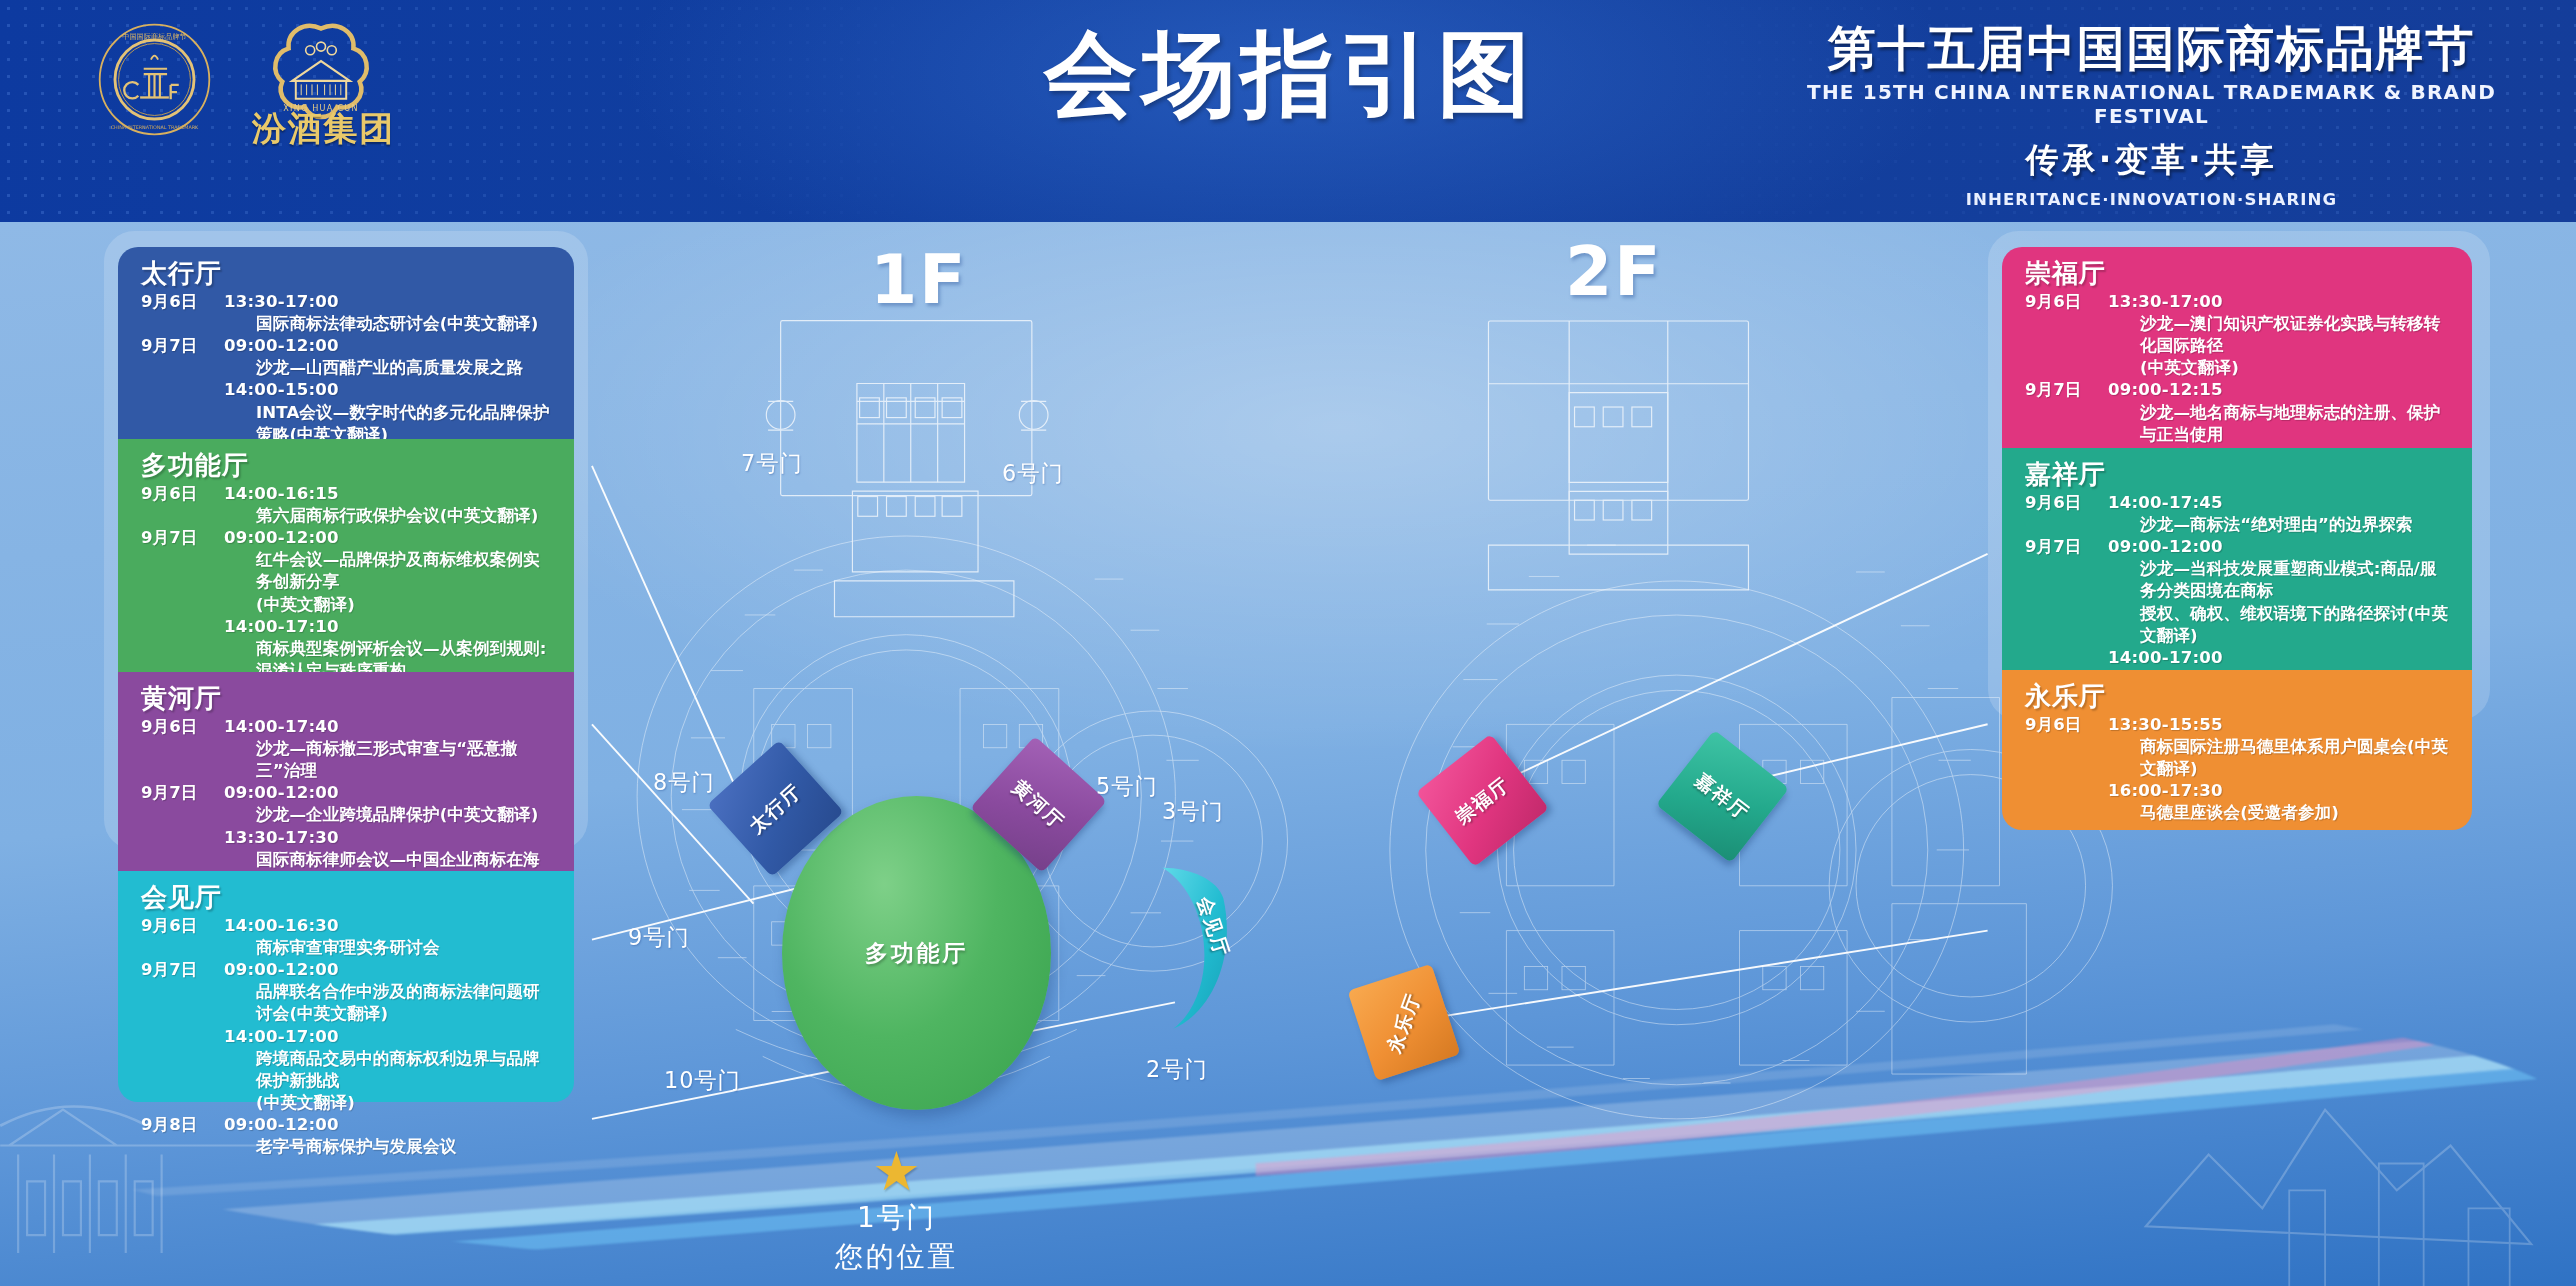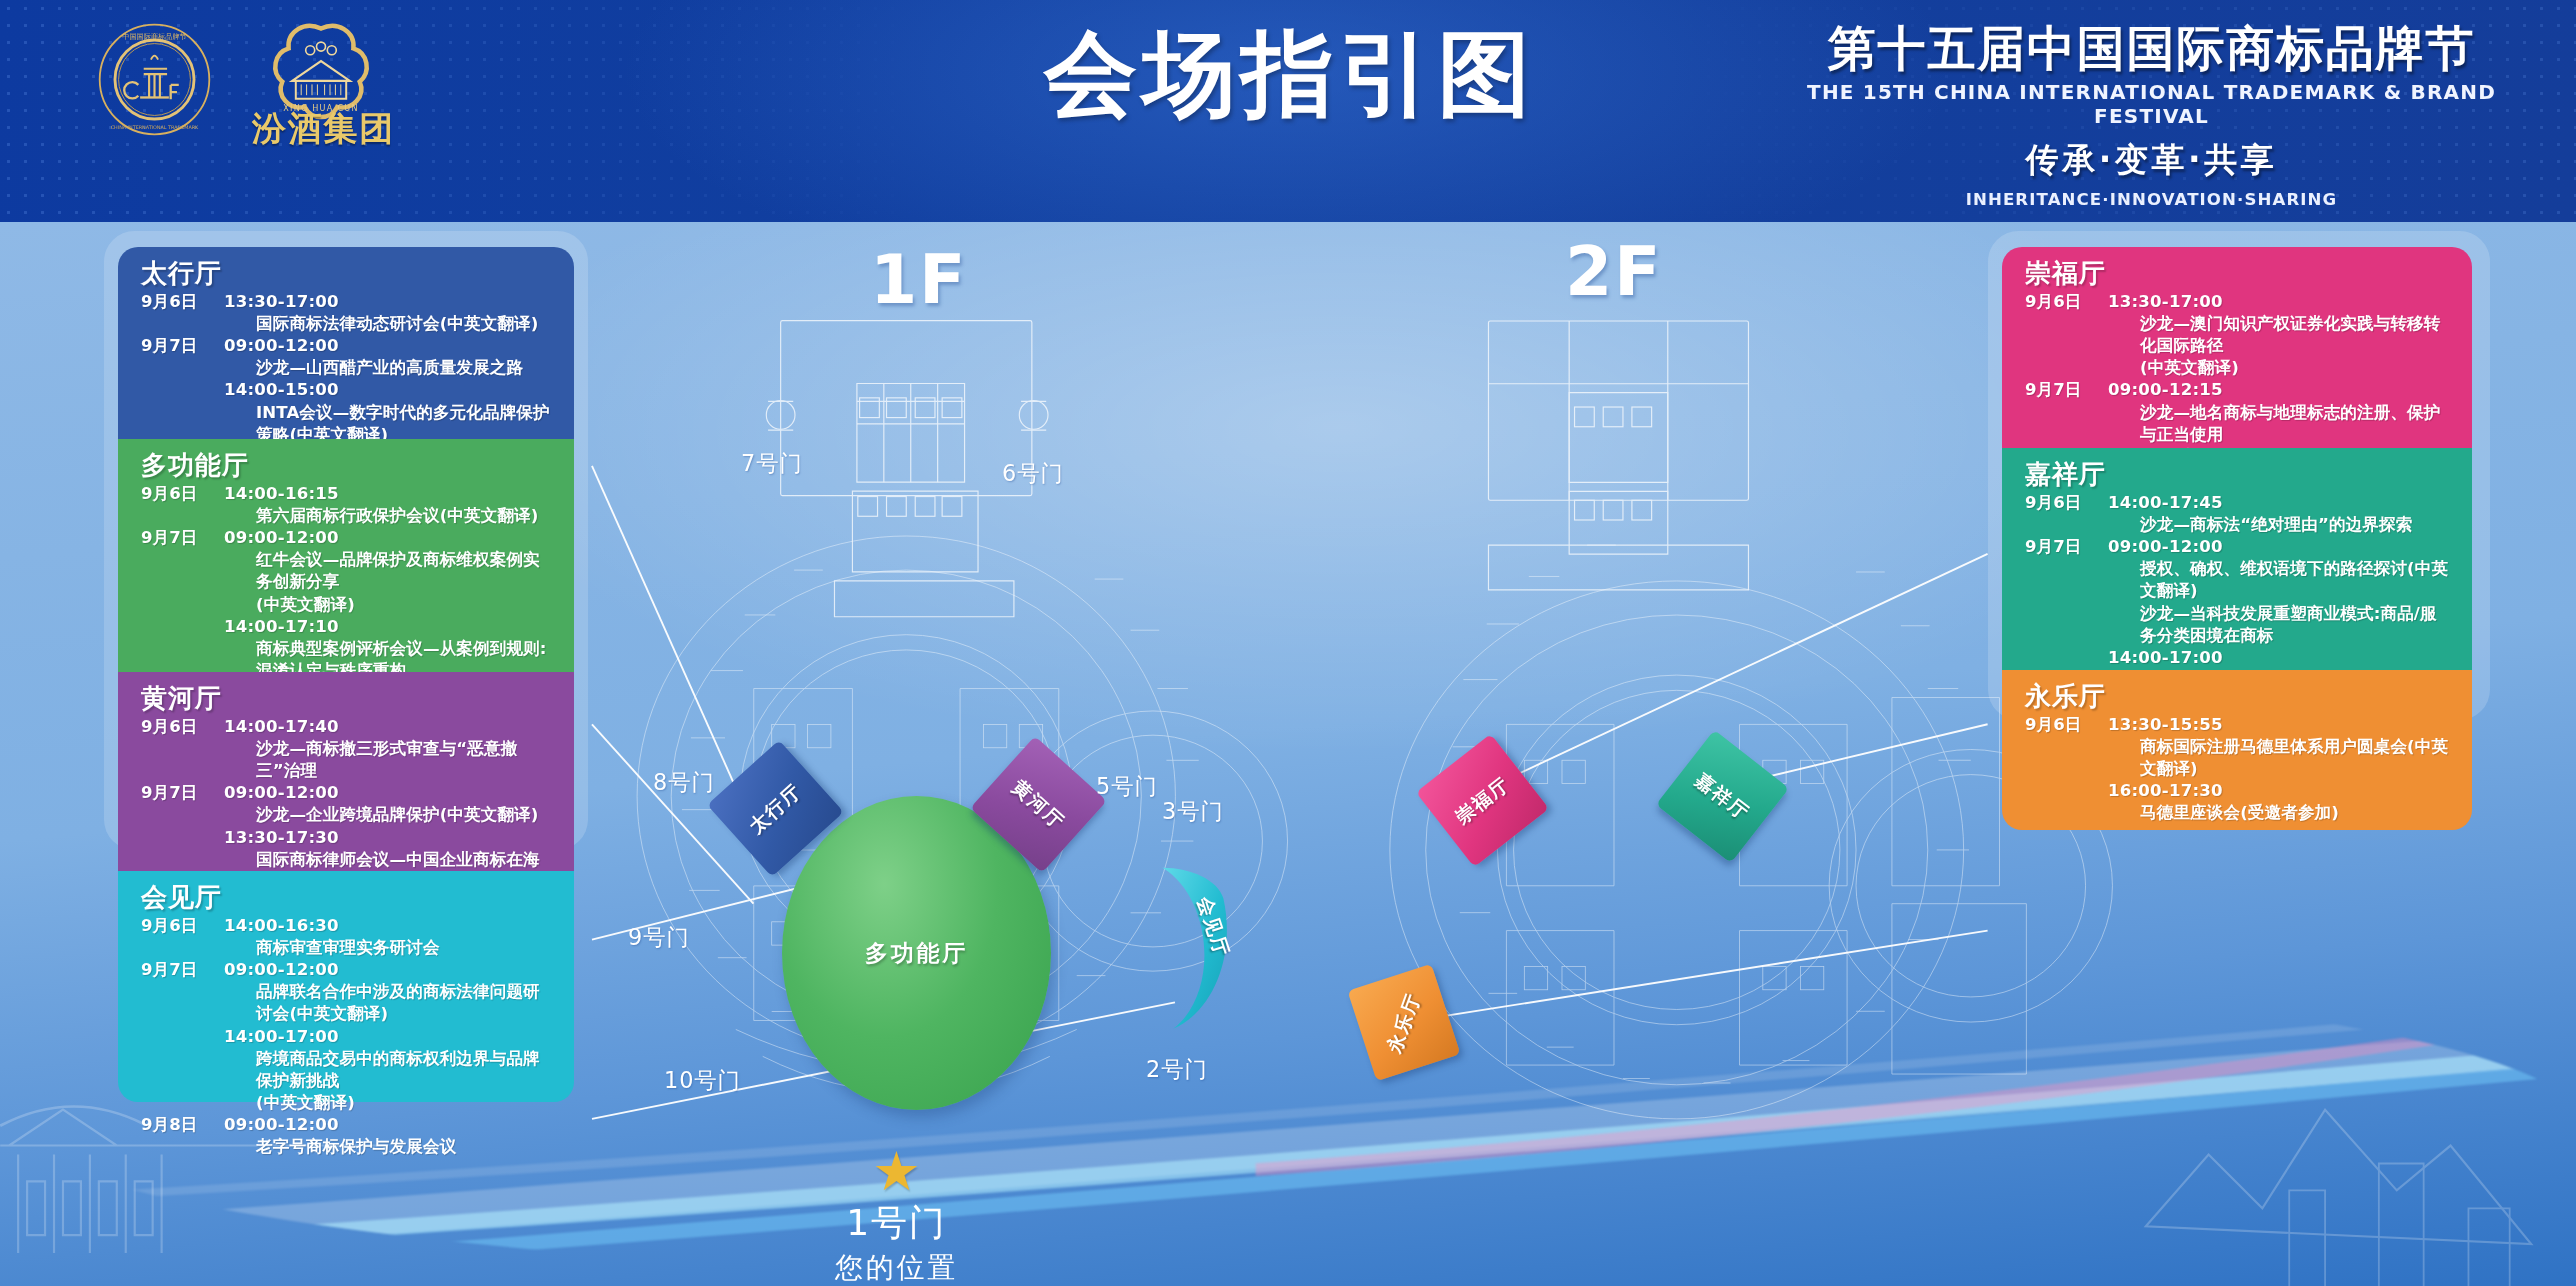--- a/index.html
+++ b/index.html
@@ -144,21 +144,21 @@
   }
 
   .door-label {
     position: absolute; color: #ffffff; font-size: 22.4px; font-weight: 500;
     letter-spacing: 0.9px; text-shadow: 0.9px 0.9px 1.8px rgba(30,70,140,.35);
     white-space: nowrap;
   }
 
   .you-are-here { position: absolute; text-align: center; width: 269px; }
   .yah-star { font-size: 54px; color: #ecb731; line-height: .8; text-shadow: 0.9px 1.8px 1.8px rgba(0,0,0,.2); }
-  .yah-gate { color: #fff; font-size: 36px; font-weight: 500; letter-spacing: 1.8px; margin-top: 5.4px; }
+  .yah-gate { color: #fff; font-size: 28px; font-weight: 500; letter-spacing: 1.8px; margin-top: 5.4px; }
   .yah-text { color: #fff; font-size: 28px; font-weight: 400; letter-spacing: 2.7px; margin-top: 1.8px; }
 
   .blueprint { position: absolute; opacity: .85; }
   .bp-line { fill: none; stroke: #ffffff; stroke-width: 1.3; opacity: .85; }
   .bp-thin { fill: none; stroke: #ffffff; stroke-width: .9; opacity: .6; }
   .skyline { position: absolute; opacity: .22; }
 </style>
 </head>
 <body>
 
@@ -546,22 +546,22 @@
             <div class="evt-date">9月6日</div>
             <div class="evt-body">
               <div class="evt-time">14:00-17:45</div>
               <div class="evt-name">沙龙—商标法“绝对理由”的边界探索</div>
             </div>
           </div>
           <div class="evt">
             <div class="evt-date">9月7日</div>
             <div class="evt-body">
               <div class="evt-time">09:00-12:00</div>
+              <div class="evt-name">沙龙—当科技发展重塑商业模式:商品/服务分类困境在商标</div>
               <div class="evt-name">授权、确权、维权语境下的路径探讨(中英文翻译)</div>
-              <div class="evt-name">沙龙—当科技发展重塑商业模式:商品/服务分类困境在商标</div>
             </div>
           </div>
           <div class="evt">
             <div class="evt-date"></div>
             <div class="evt-body">
               <div class="evt-time">14:00-17:00</div>
               <div class="evt-name">沙龙—共通与差异:《商标法》和新《反不正当竞争法》对混淆</div>
               <div class="evt-name">行为的规制(中英文翻译)</div>
             </div>
           </div>

